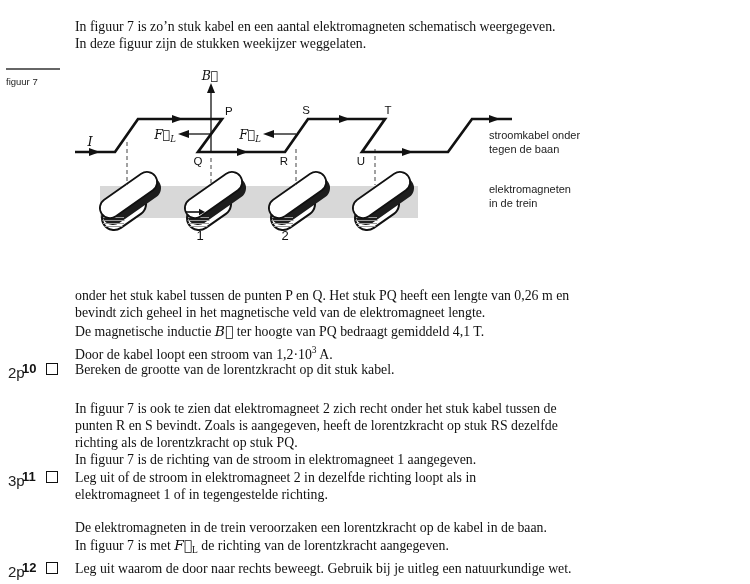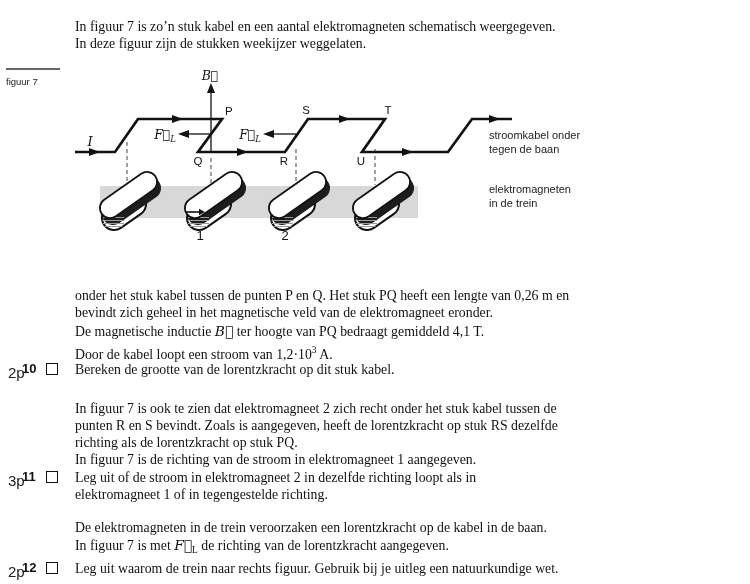--- a/index.html
+++ b/index.html
@@ -109,21 +109,21 @@
 
     <g font-family="Liberation Sans, sans-serif" font-size="11" fill="#222">
       <text x="489" y="127">stroomkabel onder</text>
       <text x="489" y="141">tegen de baan</text>
       <text x="489" y="181">elektromagneten</text>
       <text x="489" y="195">in de trein</text>
     </g>
   </svg>
 
   <div class="tl" style="left:75px;top:275px">onder het stuk kabel tussen de punten P en Q. Het stuk PQ heeft een lengte van 0,26 m en</div>
-  <div class="tl" style="left:75px;top:292px">bevindt zich geheel in het magnetische veld van de elektromagneet eronder.</div>
+  <div class="tl" style="left:75px;top:292px">bevindt zich geheel in het magnetische veld van de elektromagneet lengte.</div>
   <div class="tl" style="left:75px;top:311px"><span>De magnetische inductie </span><span class="vec">B⃗</span><span> ter hoogte van PQ bedraagt gemiddeld 4,1 T.</span></div>
   <div class="tl" style="left:75px;top:330px"><span>Door de kabel loopt een stroom van 1,2·10</span><span class="sup">3</span><span> A.</span></div>
 
   <div>
     <span class="pts" style="left:8px;top:352px">2p</span>
     <span class="qnum" style="left:22px;top:349px">10</span>
     <span class="qbox" style="left:46px;top:351px"></span>
     <span class="tl" style="left:75px;top:349px">Bereken de grootte van de lorentzkracht op dit stuk kabel.</span>
   </div>
 
@@ -140,16 +140,16 @@
     <span class="tl" style="left:75px;top:474px">elektromagneet 1 of in tegengestelde richting.</span>
   </div>
 
   <div class="tl" style="left:75px;top:507px">De elektromagneten in de trein veroorzaken een lorentzkracht op de kabel in de baan.</div>
   <div class="tl" style="left:75px;top:525px"><span>In figuur 7 is met </span><span class="vec">F⃗</span><span class="sub">L</span><span> de richting van de lorentzkracht aangegeven.</span></div>
 
   <div>
     <span class="pts" style="left:8px;top:551px">2p</span>
     <span class="qnum" style="left:22px;top:548px">12</span>
     <span class="qbox" style="left:46px;top:550px"></span>
-    <span class="tl" style="left:75px;top:548px">Leg uit waarom de trein naar rechts figuur. Gebruik bij je uitleg een natuurkundige wet.</span>
+    <span class="tl" style="left:75px;top:548px">Leg uit waarom de door naar rechts beweegt. Gebruik bij je uitleg een natuurkundige wet.</span>
   </div>
 
 </div>
 
 </body></html>

